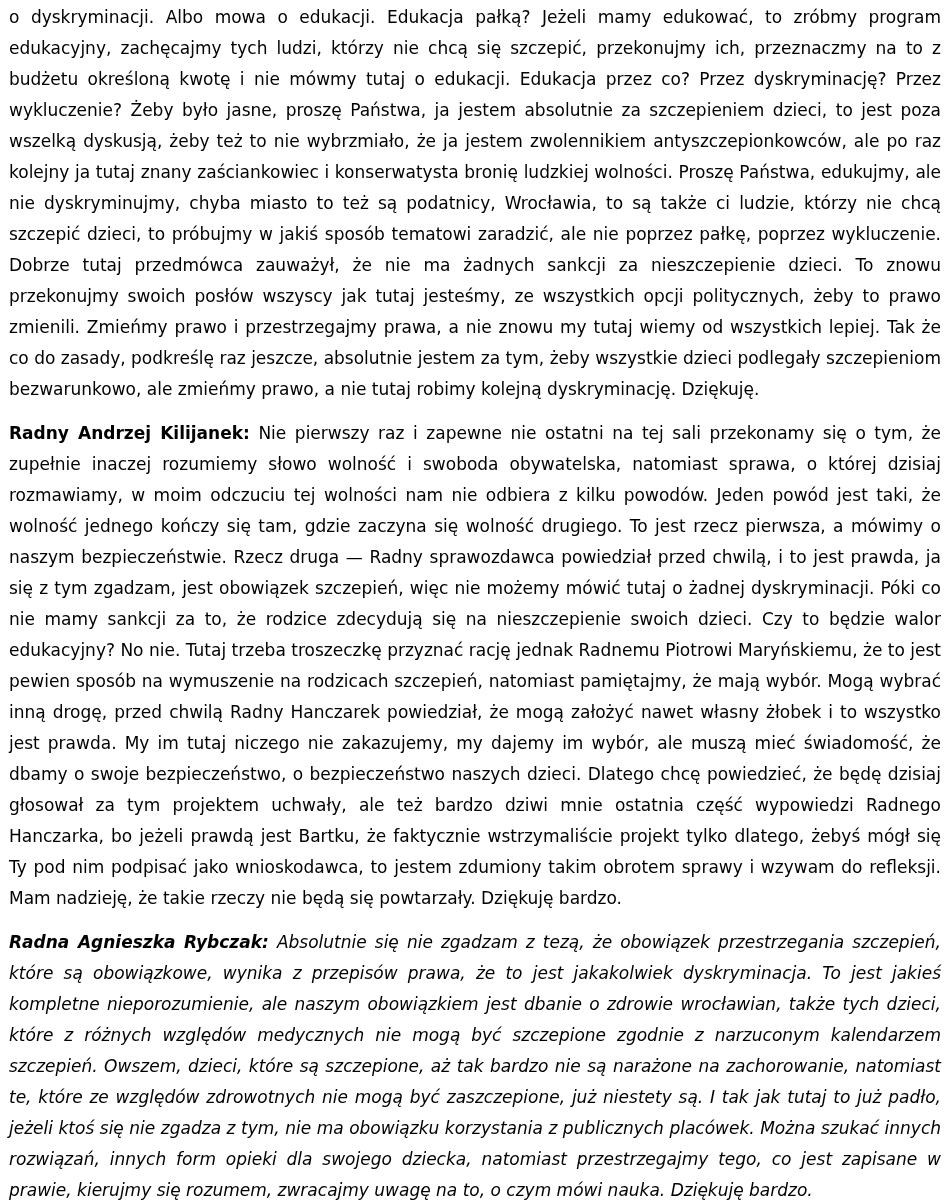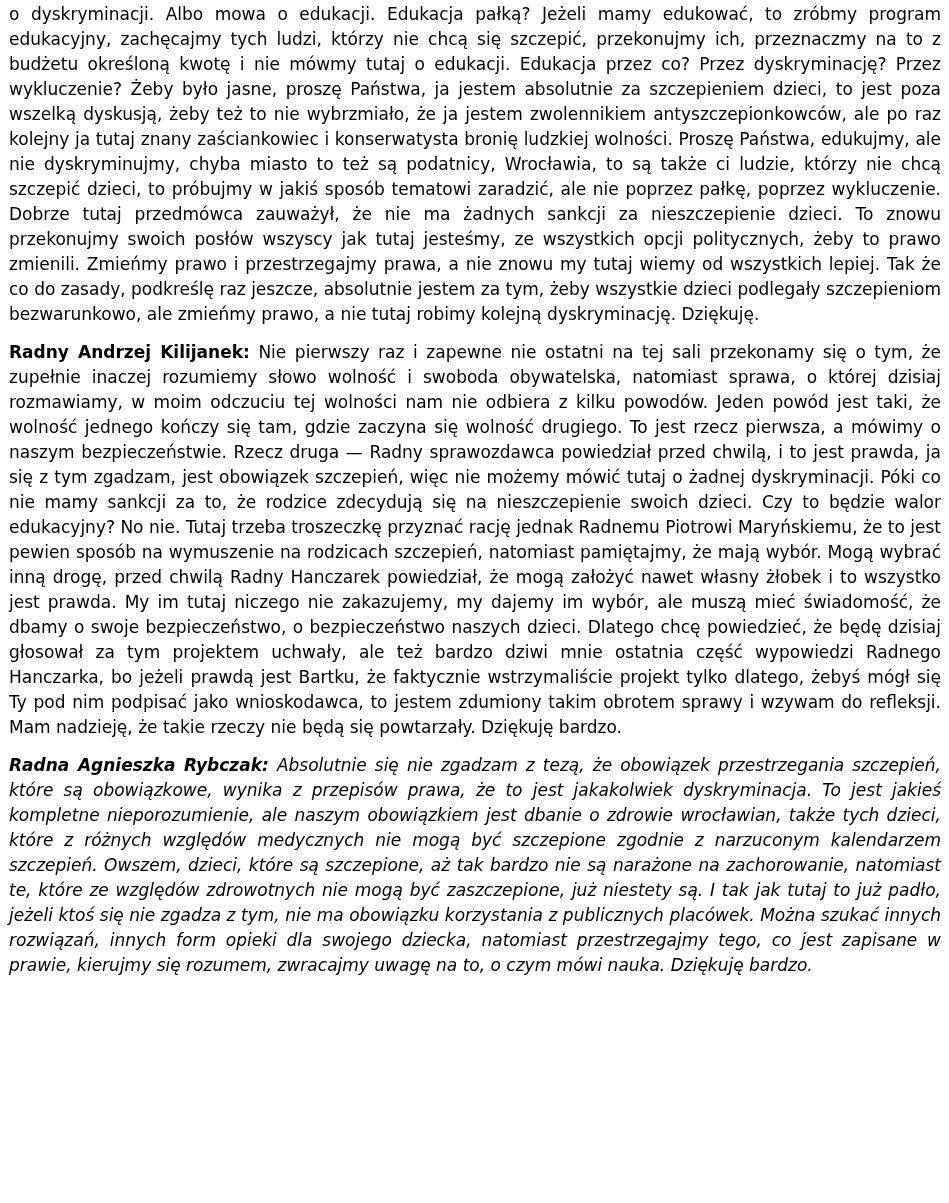--- a/index.html
+++ b/index.html
@@ -15,21 +15,21 @@
   .page {
     box-sizing: border-box;
     width: 949px;
     min-height: 1203px;
     padding: 2px 8px 6px 9px;
     background: #ffffff;
   }
   .speech {
     margin: 0 0 13px 0;
     font-size: 17px;
-    line-height: 25px;
+    line-height: 31px;
     text-align: justify;
     color: #000000;
   }
   .speech:last-child {
     margin-bottom: 0;
     font-style: italic;
   }
   .speaker {
     font-weight: bold;
   }

